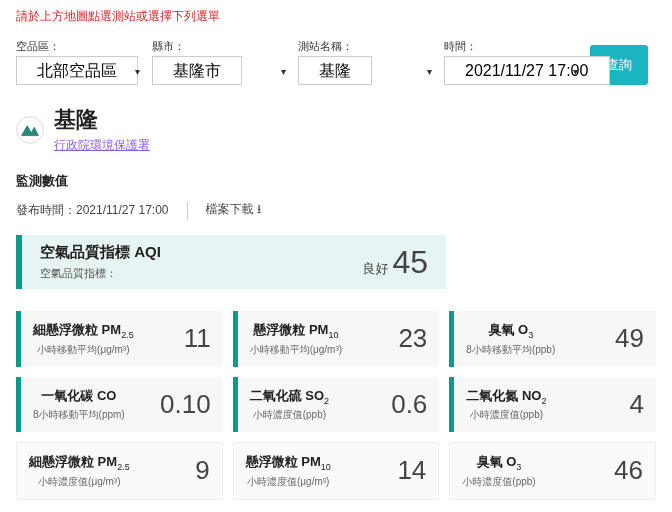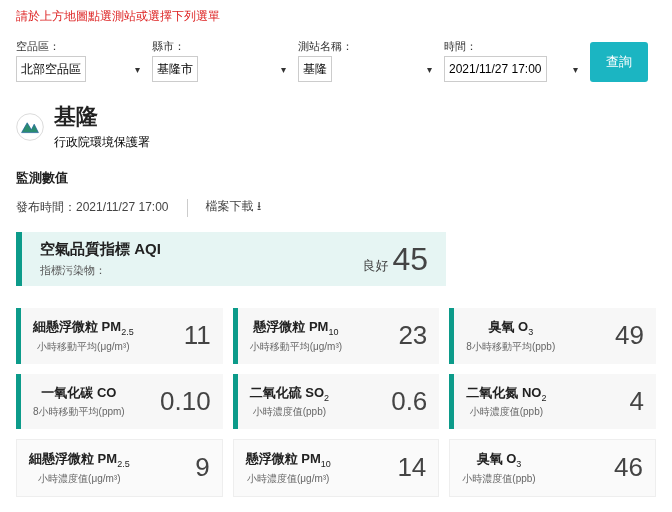--- a/index.html
+++ b/index.html
@@ -1,28 +1,28 @@
 <!DOCTYPE html>
 <html><head>
 <meta charset="utf-8">
 <style>
 *{box-sizing:border-box;margin:0;padding:0;}
 body{font-family:"Microsoft JhengHei",Arial,sans-serif;background:#fff;padding:8px 16px;width:672px;}
 .notice{color:#d22;font-size:12px;margin-bottom:14px;}
 .filters{display:flex;gap:6px;margin-bottom:20px;align-items:flex-end;}
 .fcol{display:flex;flex-direction:column;font-size:12px;}
 .fcol label{color:#333;margin-bottom:2px;font-size:11px;}
-.fcol select{border:1px solid #ccc;padding:5px 4px;font-size:12px;background:#fff;appearance:none;-webkit-appearance:none;}
+.fcol select{border:1px solid #ccc;padding:5px 20px;font-size:16px;background:#fff;appearance:none;-webkit-appearance:none;}
 .sel-wrap{position:relative;}
 .sel-wrap:after{content:"▾";position:absolute;right:6px;top:50%;transform:translateY(-50%);font-size:10px;color:#333;pointer-events:none;}
 .btn-query{background:#1bb5c2;color:#fff;border:none;padding:11px 16px;font-size:13px;border-radius:3px;cursor:pointer;}
 .station-head{display:flex;align-items:center;gap:10px;margin-bottom:18px;}
 .logo{width:28px;height:28px;}
 .station-name{font-size:22px;font-weight:bold;color:#222;}
-.agency{font-size:12px;color:#000000;margin-top:2px;}
+.agency{font-size:12px;color:#8b5cf6;margin-top:2px;text-decoration:underline;}
 .section-title{font-size:13px;font-weight:bold;color:#222;margin-bottom:10px;}
 .time-row{display:flex;align-items:center;gap:18px;font-size:12px;color:#444;margin-bottom:14px;}
 .time-row .sep{width:1px;height:18px;background:#ccc;}
 .download{cursor:pointer;color:#444;}
 .aqi-card{background:#e6f5f3;border-left:6px solid #0c9b8a;padding:8px 18px;width:430px;margin-bottom:22px;display:flex;justify-content:space-between;align-items:center;}
 .aqi-left .t{font-size:15px;font-weight:bold;color:#222;}
 .aqi-left .s{font-size:11px;color:#555;margin-top:4px;}
 .aqi-right{display:flex;align-items:baseline;gap:4px;}
 .aqi-status{font-size:13px;color:#444;}
 .aqi-val{font-size:32px;color:#444;font-weight:300;}
@@ -75,21 +75,21 @@
 
 <div class="time-row">
   <div><span>發布時間：</span><span>2021/11/27 17:00</span></div>
   <div class="sep"></div>
   <div class="download"><span>檔案下載</span> <span>⭳</span></div>
 </div>
 
 <div class="aqi-card">
   <div class="aqi-left">
     <div class="t">空氣品質指標 AQI</div>
-    <div class="s">指標污染物：</div>
+    <div class="s">空氣品質指標：</div>
   </div>
   <div class="aqi-right">
     <span class="aqi-status">良好</span>
     <span class="aqi-val">45</span>
   </div>
 </div>
 
 <div class="grid" id="grid">
     <div class="card">
       <div>

